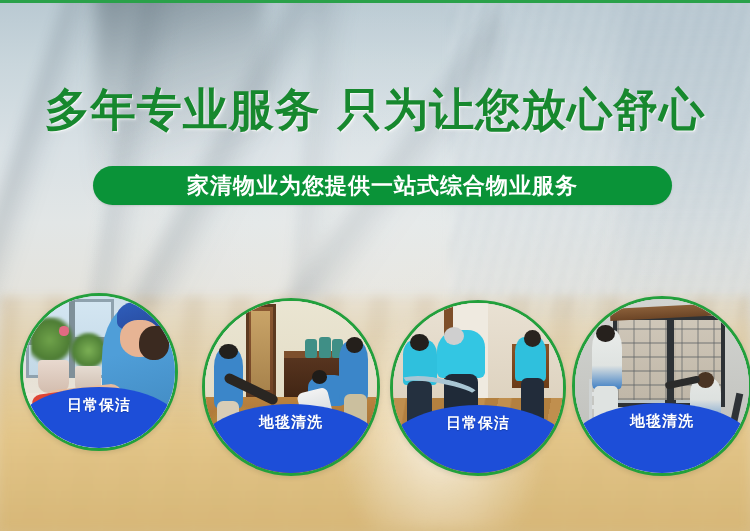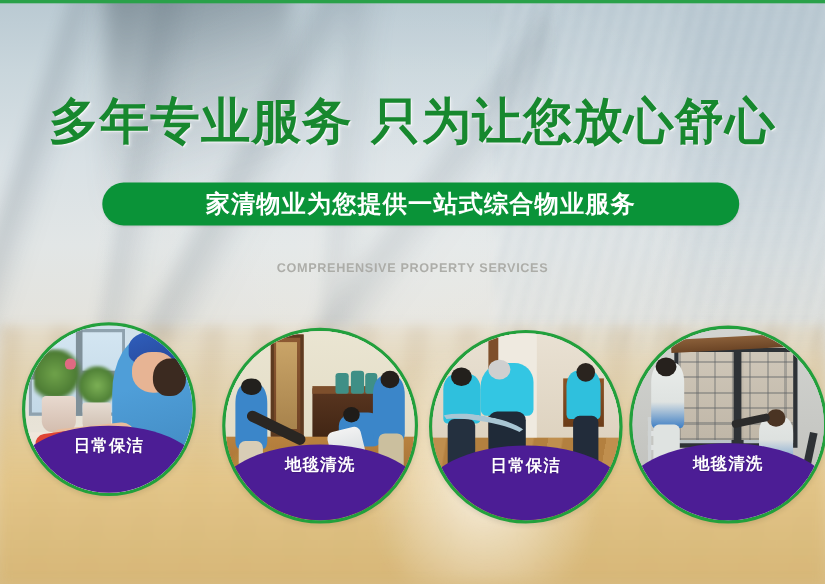--- a/index.html
+++ b/index.html
@@ -116,21 +116,21 @@
     border-radius:50%;
     border:3px solid #22a03c;
     overflow:hidden;
     box-sizing:border-box;
     background:#cfd3d0;
     box-shadow:0 2px 5px rgba(0,0,0,.10);
   }
   .photo{position:absolute;inset:0;}
   .cap{
     position:absolute;left:-6%;bottom:-6%;width:112%;height:46%;
-    background:#4c1d95;
+    background:#1d4ed8;
     border-radius:50% 50% 0 0 / 62% 62% 0 0;
     display:flex;align-items:flex-start;justify-content:center;
     padding-top:9px;
     box-sizing:border-box;
     text-align:right;
   }
   .cap-text{
     color:#ffffff;font-weight:bold;
     font-family:"DejaVu Sans","Liberation Sans",sans-serif;
     font-size:15px;letter-spacing:1px;white-space:nowrap;
@@ -287,21 +287,20 @@
   <div class="bg-vignette"></div>
   <div class="topbar"></div>
 
   <div class="headline">多年专业服务 只为让您放心舒心</div>
 
   <div class="pill">
     <span class="pill-text">家清物业为您提供一站式综合物业服务</span>
   </div>
 
   <div class="subtitle">
-    <div>COMPREHENSIVE PROPERTY SERVICES</div>
   </div>
 
   <div class="circles">
 
     <div class="circle" style="left:20px;top:293px;width:158px;height:158px;">
       <div class="photo p1">
         <div class="win"></div>
           <div class="winbar"></div>
           <div class="winbar2"></div>
         <div class="counter"></div>

